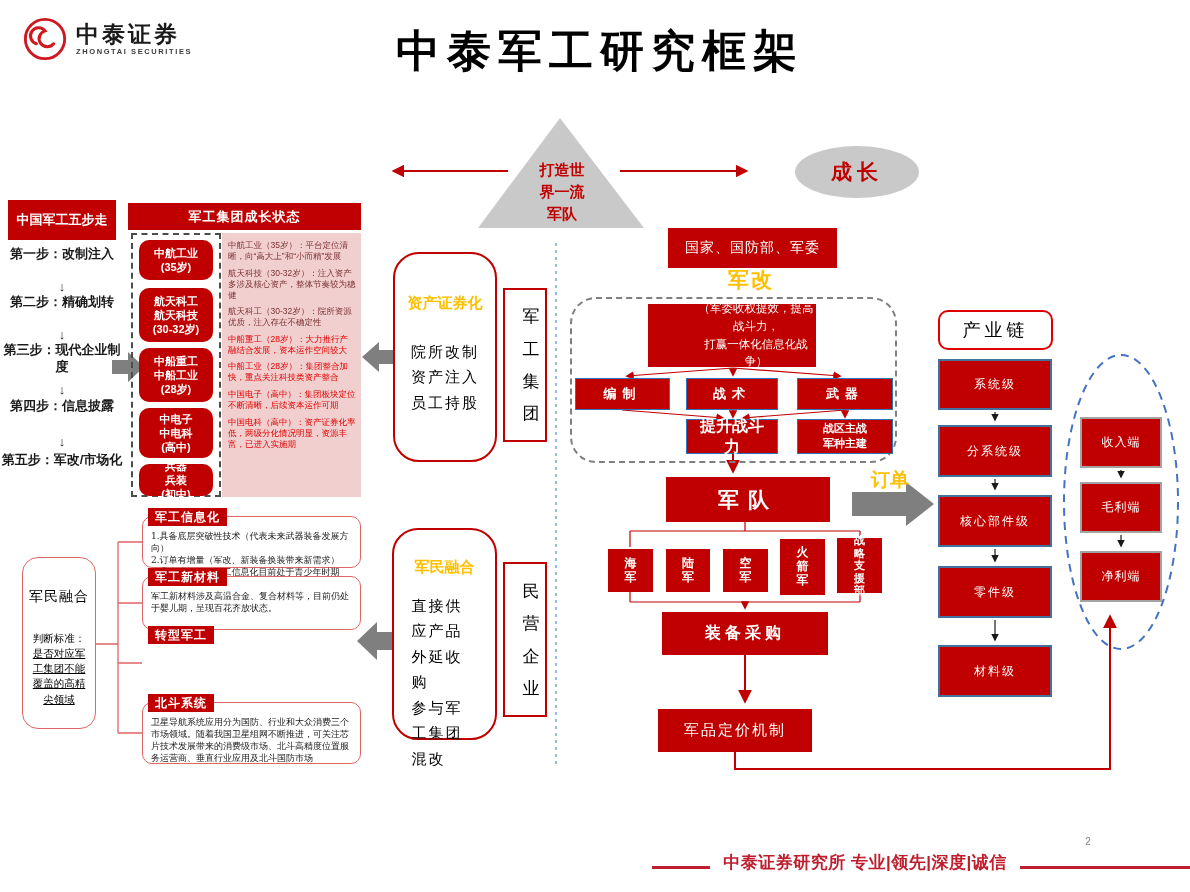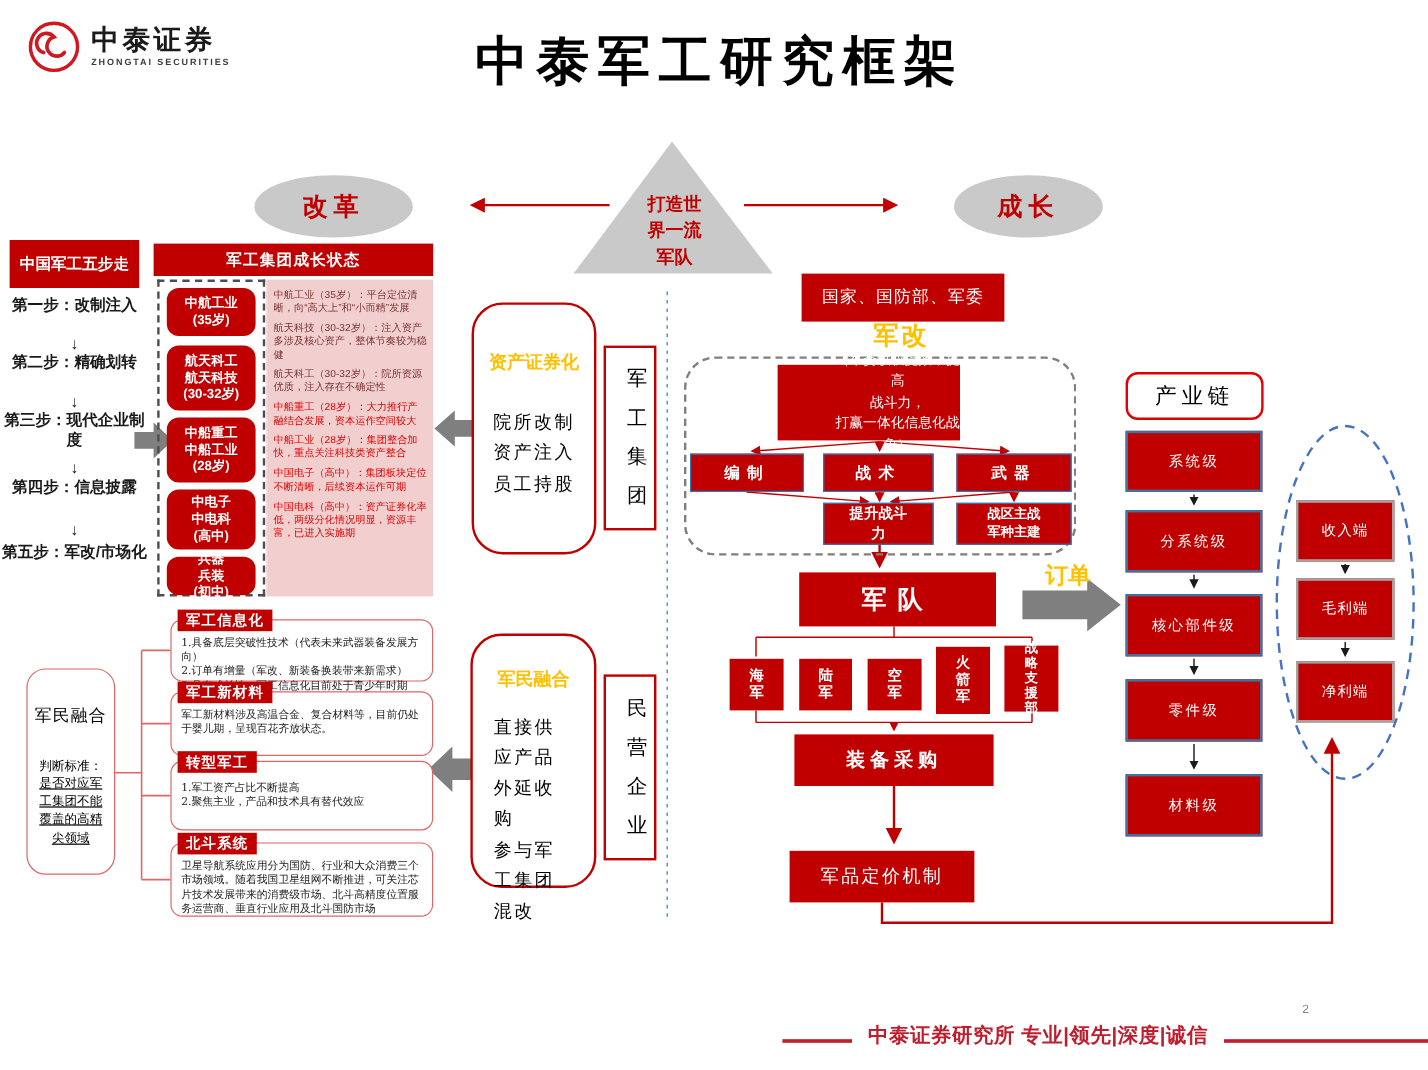--- a/index.html
+++ b/index.html
@@ -41,23 +41,23 @@
      font-family:Liberation Serif, serif;}
   .pill-body{color:#000;font-size:15px;line-height:1.7;text-align:center;letter-spacing:2px;
      font-family:"DejaVu Serif",serif;}
   .vbox{border:2px solid #c00000;background:#fff;display:flex;align-items:center;justify-content:center;padding-left:12px;}
   .vtext{width:1.05em;word-break:break-all;font-size:17px;line-height:1.9;color:#000;text-align:center;
      font-family:"DejaVu Serif",serif;}
   
   .authority{left:668px;top:228px;width:169px;height:40px;font-size:14px;letter-spacing:1px;font-family:"DejaVu Serif",serif;}
   .junggai{left:711px;top:266px;width:80px;height:28px;color:#ffc000;font-weight:bold;font-size:21px;letter-spacing:2px;}
   .reform-dash{left:570px;top:297px;width:327px;height:166px;border:2px dashed #7f7f7f;border-radius:26px;}
-  .goal{left:648px;top:304px;width:152px;height:63px;font-size:11.5px;line-height:1.55;font-family:"DejaVu Serif",serif;padding-left:48px;}
+  .goal{left:648px;top:304px;width:168px;height:63px;font-size:11.5px;line-height:1.55;font-family:"DejaVu Serif",serif;padding-left:48px;}
   .pillar{height:32px;top:378px;font-size:13px;font-weight:bold;letter-spacing:6px;border:1.5px solid #2e75b6;font-family:"DejaVu Serif",serif;}
-  .outcome{top:419px;height:35px;font-size:12px;font-weight:bold;line-height:1.3;border:1.5px solid #2e75b6;font-family:"DejaVu Serif",serif;}
+  .outcome{top:419px;height:35px;font-size:16px;font-weight:bold;line-height:1.3;border:1.5px solid #2e75b6;font-family:"DejaVu Serif",serif;}
   .army{left:666px;top:477px;width:164px;height:45px;font-size:21px;font-weight:bold;letter-spacing:9px;font-family:"DejaVu Serif",serif;}
   .order{left:858px;top:468px;width:64px;height:24px;color:#ffc000;font-weight:bold;font-size:19px;}
   .svc{top:549px;width:45px;height:43px;font-size:12px;font-weight:bold;}
   .svc-label{width:1.05em;word-break:break-all;line-height:1.15;text-align:center;}
   .procure{left:662px;top:612px;width:166px;height:43px;font-size:16px;font-weight:bold;letter-spacing:4px;font-family:"DejaVu Serif",serif;}
   .pricing{left:658px;top:709px;width:154px;height:43px;font-size:15px;letter-spacing:2px;font-family:"DejaVu Serif",serif;}
   
   .chain-title{left:938px;top:310px;width:115px;height:40px;border:2px solid #e00000;border-radius:10px;
      background:#fff;color:#000;font-size:18px;letter-spacing:4px;font-family:"DejaVu Serif",serif;}
   .chainbox{left:938px;width:114px;border:2px solid #41719c;font-size:12px;letter-spacing:2px;font-family:"DejaVu Serif",serif;}
@@ -146,21 +146,20 @@
     <div class="logo-txt">
       <div class="logo-name">中泰证券</div>
       <div class="logo-sub">ZHONGTAI SECURITIES</div>
     </div>
   </div>
   <div class="abs flexc slide-title">中泰军工研究框架</div>
 
   <div class="abs flexc tri-label prel">打造世
 界一流
 军队</div>
-  <div class="abs flexc gray-ellipse" style="left:212px;top:146px;width:132px;height:52px;">改革</div>
   <div class="abs flexc gray-ellipse" style="left:795px;top:146px;width:124px;height:52px;">成长</div>
 
   <div class="abs flexc redfill fs-header">中国军工五步走</div>
   <div class="abs step" style="top:246px;">第一步：改制注入</div>
   <div class="abs steparrow" style="top:280px;">↓</div>
   <div class="abs step" style="top:294px;">第二步：精确划转</div>
   <div class="abs steparrow" style="top:328px;">↓</div>
   <div class="abs step" style="top:342px;">第三步：现代企业制度</div>
   <div class="abs steparrow" style="top:383px;">↓</div>
   <div class="abs step" style="top:398px;">第四步：信息披露</div>
@@ -257,24 +256,20 @@
   <div class="abs topic" style="top:516px;height:52px;padding-left:16px;">
     <div class="topic-body">1.具备底层突破性技术（代表未来武器装备发展方向）
 2.订单有增量（军改、新装备换装带来新需求）
 3.具有成长性：军工信息化目前处于青少年时期</div>
   </div>
   <div class="abs flexc redfill topic-tab" style="top:508px;text-align:center;">军工信息化</div>
   <div class="abs topic" style="top:576px;height:54px;">
     <div class="topic-body">军工新材料涉及高温合金、复合材料等，目前仍处于婴儿期，呈现百花齐放状态。</div>
   </div>
   <div class="abs flexc redfill topic-tab" style="top:568px;">军工新材料</div>
-  <div class="abs topic" style="top:634px;height:58px;">
-    <div class="topic-body" style="top:16px;">1.军工资产占比不断提高
-2.聚焦主业，产品和技术具有替代效应</div>
-  </div>
   <div class="abs flexc redfill topic-tab" style="top:626px;">转型军工</div>
   <div class="abs topic" style="top:702px;height:62px;">
     <div class="topic-body">卫星导航系统应用分为国防、行业和大众消费三个市场领域。随着我国卫星组网不断推进，可关注芯片技术发展带来的消费级市场、北斗高精度位置服务运营商、垂直行业应用及北斗国防市场</div>
   </div>
   <div class="abs flexc redfill topic-tab" style="top:694px;">北斗系统</div>
 
   <div class="abs pillbox" style="left:392px;top:528px;width:105px;height:212px;padding-top:28px;">
     <div class="pill-title">军民融合</div>
     <div class="pill-body prel" style="margin:16px auto 0 auto;width:66px;text-align:left;">直接供应产品
 外延收购

